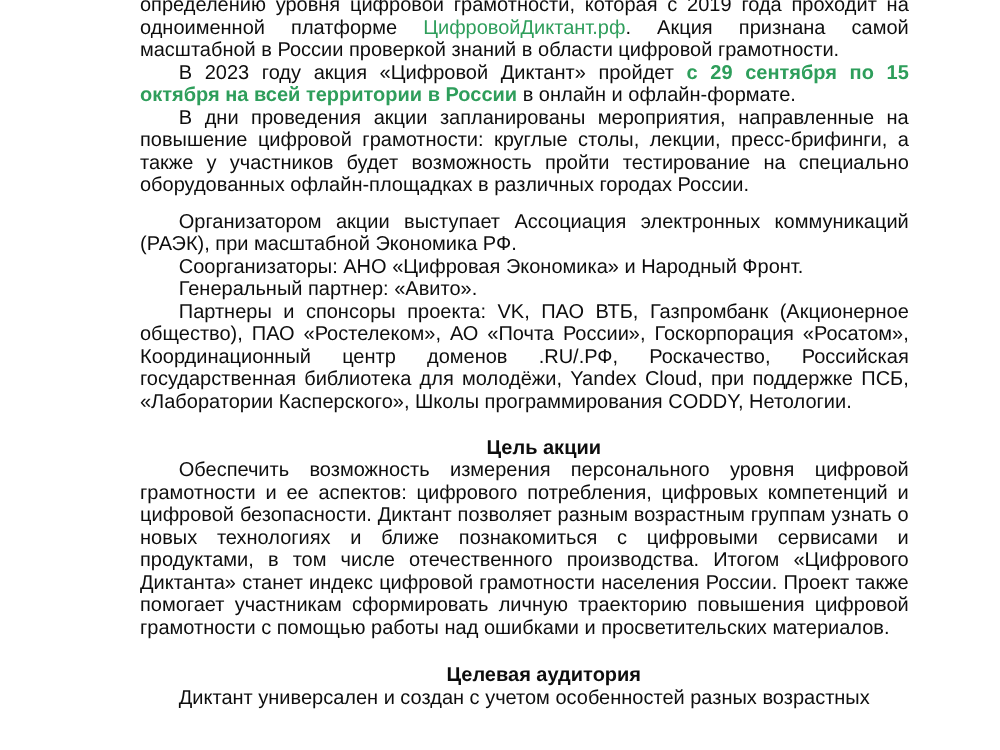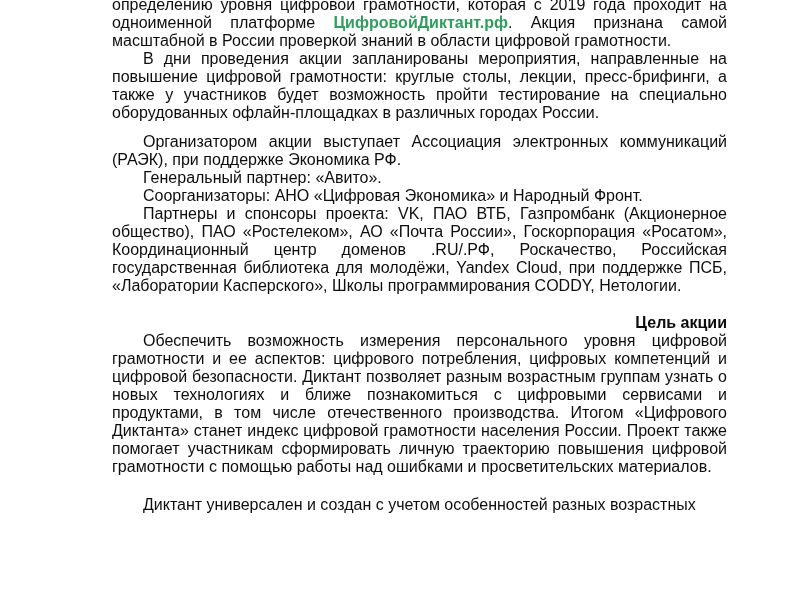--- a/index.html
+++ b/index.html
@@ -11,38 +11,40 @@
     width:800px;height:600px;overflow:hidden;position:relative;
     background:#ffffff;
     font-family:"Liberation Sans","DejaVu Sans",sans-serif;
   }
   .doc-page{
     position:absolute;left:112px;top:-4px;width:615px;
     color:var(--ink);
     font-size:16px;line-height:18px;
   }
   p{margin:0;text-align:justify;}
-  p.heading{text-align:right;}
+  p.heading{text-align:center;}
   .indent{text-indent:31px;}
   .bold{font-weight:400;}
   .green-bold{color:var(--green);font-weight:700;}
-  .link{color:var(--green);font-weight:700;text-decoration:none;cursor:pointer;}
+  .link{color:var(--green);font-weight:400;text-decoration:none;cursor:pointer;}
   .heading span{font-weight:700;}
 </style>
 </head>
 <body>
 
 <div class="doc-page">
   <div>
       <p class="para"><span>определению уровня цифровой грамотности, которая с 2019 года проходит на одноименной платформе </span><span class="link">ЦифровойДиктант.рф</span><span>. Акция признана самой масштабной в России проверкой знаний в области цифровой грамотности.</span></p>
+      <p class="para indent"><span>В 2023 году акция «Цифровой Диктант» пройдет </span><span class="green-bold">с 29 сентября по 15 октября на всей территории в России</span><span> в онлайн и офлайн-формате.</span></p>
       <p class="para indent"><span>В дни проведения акции запланированы мероприятия, направленные на повышение цифровой грамотности: круглые столы, лекции, пресс-брифинги, а также у участников будет возможность пройти тестирование на специально оборудованных офлайн-площадках в различных городах России.</span></p>
       <div style="height: 11px;"></div>
-      <p class="para indent"><span class="bold">Организатором акции</span><span> выступает Ассоциация электронных коммуникаций (РАЭК), </span><span class="bold">при поддержке</span><span> Экономика РФ.</span></p>
+      <p class="para indent"><span class="bold">Организатором акции</span><span> выступает Ассоциация электронных коммуникаций (РАЭК), </span><span class="bold">при масштабной</span><span> Экономика РФ.</span></p>
+      <p class="para indent"><span class="bold">Соорганизаторы</span><span>: АНО «Цифровая Экономика» и Народный Фронт</span><span class="bold">.</span></p>
       <p class="para indent"><span class="bold">Генеральный партнер:</span><span> «Авито».</span></p>
-      <p class="para indent"><span class="bold">Соорганизаторы</span><span>: АНО «Цифровая Экономика» и Народный Фронт</span><span class="bold">.</span></p>
       <p class="para indent"><span class="bold">Партнеры и спонсоры проекта:</span><span> VK, ПАО ВТБ, Газпромбанк (Акционерное общество), ПАО «Ростелеком», АО «Почта России», Госкорпорация «Росатом», Координационный центр доменов .RU/.РФ, Роскачество, Российская государственная библиотека для молодёжи, Yandex Cloud, при поддержке ПСБ, «Лаборатории Касперского», Школы программирования CODDY, Нетологии.</span></p>
       <div style="height: 19px;"></div>
       <p class="heading indent"><span>Цель акции</span></p>
       <p class="para indent"><span>Обеспечить возможность измерения персонального уровня цифровой грамотности и ее аспектов: цифрового потребления, цифровых компетенций и цифровой безопасности. Диктант позволяет разным возрастным группам узнать о новых технологиях и ближе познакомиться с цифровыми сервисами и продуктами, в том числе отечественного производства. Итогом «Цифрового Диктанта» станет индекс цифровой грамотности населения России. Проект также помогает участникам сформировать личную траекторию повышения цифровой грамотности с помощью работы над ошибками и просветительских материалов.</span></p>
       <div style="height: 20px;"></div>
+      <p class="heading indent"><span>Целевая аудитория</span></p>
       <p class="para indent"><span>Диктант универсален и создан с учетом особенностей разных возрастных</span></p>
     </div>
 </div>
 
 </body></html>

